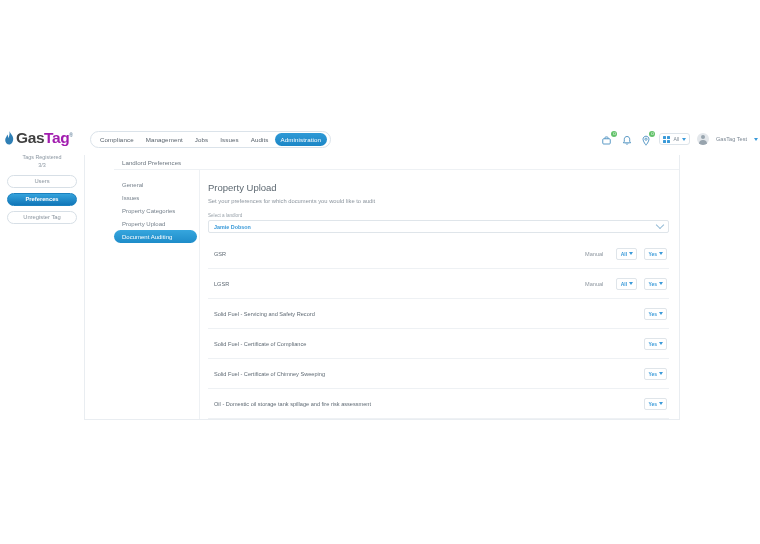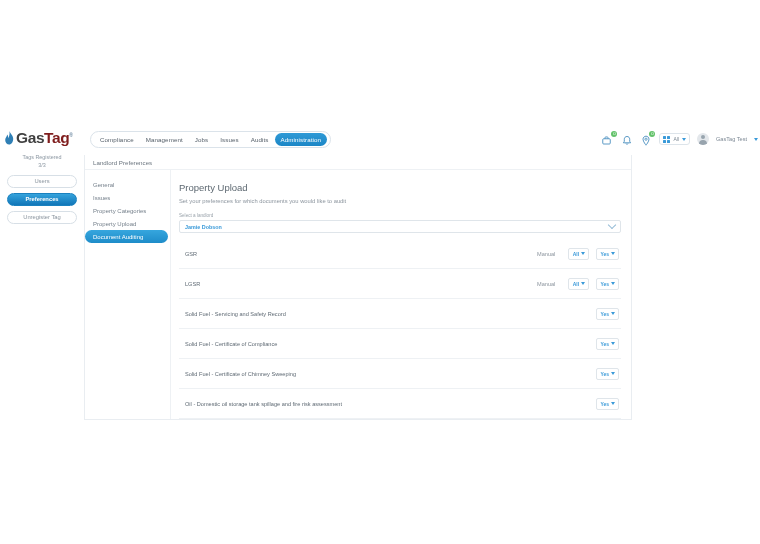--- a/index.html
+++ b/index.html
@@ -42,21 +42,21 @@
     margin-right: 1px;
   }
   .logo-text {
     font-size: 15.5px;
     font-weight: bold;
     letter-spacing: -0.4px;
     color: #14466e;
     line-height: 1;
   }
   .logo-text .gas { color: #404040; }
-  .logo-text .tag { color: #7f1d1d; }
+  .logo-text .tag { color: #a21caf; }
   .logo-reg {
     font-size: 5px;
     vertical-align: super;
     color: #6f8ba3;
   }
   
   .nav-pill {
     position: absolute;
     left: 90px;
     top: 131px;
@@ -206,26 +206,27 @@
     background: linear-gradient(180deg, #35a3dc 0%, #1176b8 100%);
     border-color: #1a81bf;
     color: #ffffff;
     font-weight: bold;
   }
   
   .card {
     position: absolute;
     left: 84px;
     top: 155px;
-    width: 548px;
+    width: 596px;
     height: 265px;
     background: #ffffff;
     border: 1px solid #e9edf1;
     border-top: none;
     box-sizing: border-box;
+    padding-left: 29px;
   }
   .card-header {
     height: 15px;
     border-bottom: 1px solid #eef1f4;
     display: flex;
     align-items: center;
     padding-left: 8px;
     box-sizing: border-box;
   }
   .card-header-title {

